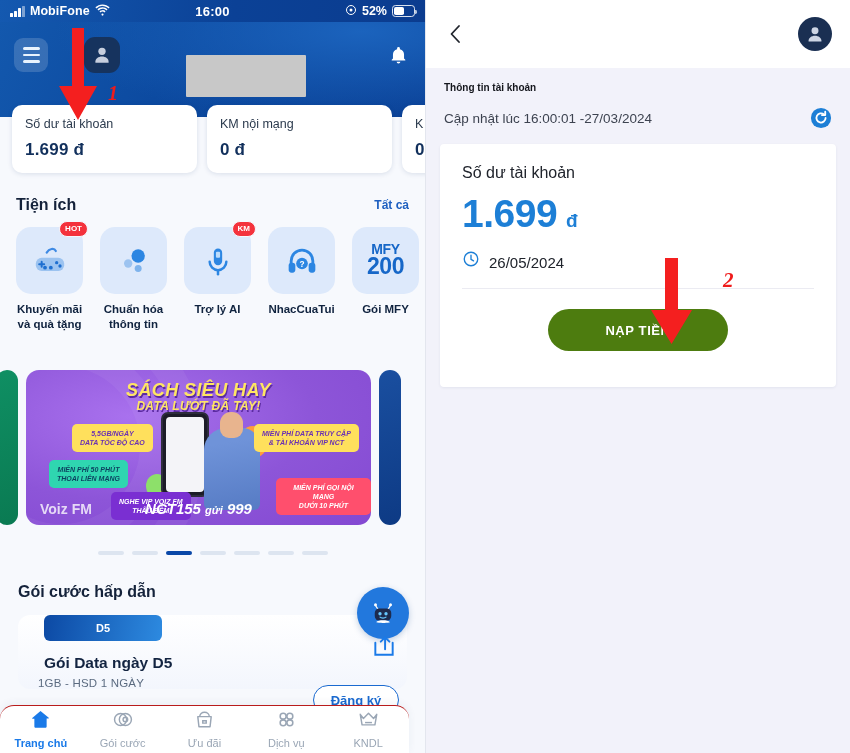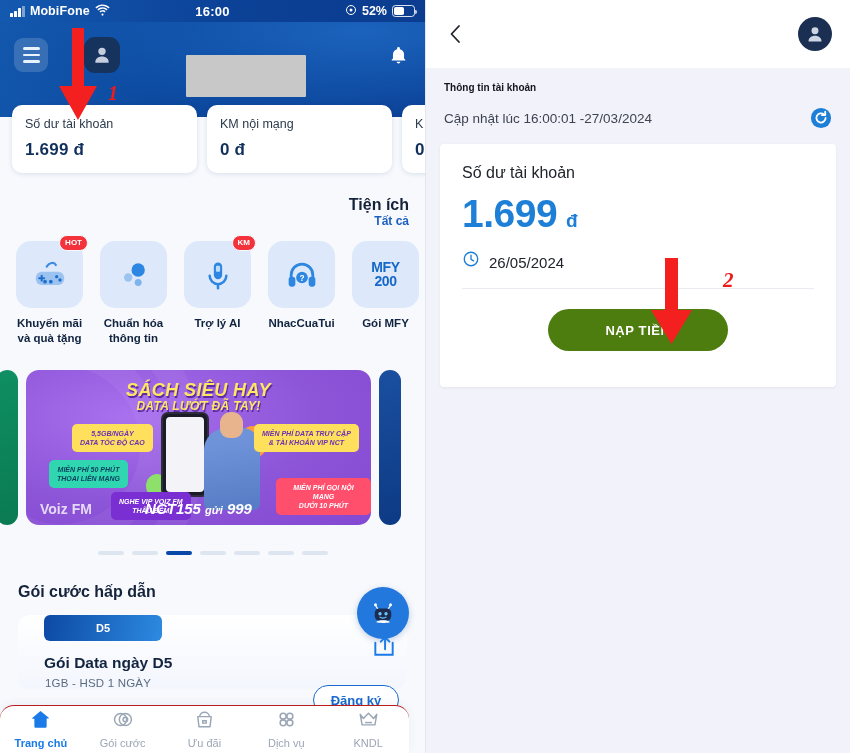--- a/index.html
+++ b/index.html
@@ -110,41 +110,41 @@
     flex: 0 0 auto;
     width: 185px;
     height: 68px;
   }
   .bcard.third { width: 185px; }
   .bcard-label { font-size: 12.5px; color: #2b3a4d; margin-bottom: 9px; }
   .bcard-value { font-size: 17px; font-weight: bold; color: #12305c; letter-spacing: .2px; }
 
   
   .sec-utils { position: absolute; top: 196px; left: 0; right: 0; padding: 0 16px; }
-  .sec-head { display: flex; align-items: flex-end; justify-content: space-between; margin-bottom: 13px; flex-direction: column; }
+  .sec-head { display: flex; align-items: center; justify-content: space-between; margin-bottom: 13px; }
   .sec-title { font-size: 16px; font-weight: bold; color: #14223a; }
   .sec-link { font-size: 12px; color: #1d5fc0; font-weight: 600; }
   .util-row { display: flex; gap: 17px; }
   .util { width: 67px; flex: 0 0 auto; text-align: center; }
   .util-tile {
     position: relative; width: 67px; height: 67px; border-radius: 15px;
     background: #dde9fb; display: flex; align-items: center; justify-content: center;
     margin-bottom: 8px;
   }
   .util-tile svg { width: 40px; height: 40px; }
   .badge {
     position: absolute; top: -6px; right: -5px;
     background: #f4323c; color: #fff; font-size: 8px; font-weight: bold;
     border-radius: 9px; padding: 3px 5px 2.5px; line-height: 1;
     border: 1.5px solid #f5f8fd;
   }
   .util-label { font-size: 11.5px; font-weight: bold; color: #10233f; line-height: 1.3; }
   .mfy-txt { text-align: center; color: #1667c8; font-weight: bold; line-height: .95; }
   .mfy-txt .t1 { font-size: 14px; letter-spacing: -.4px; }
-  .mfy-txt .t2 { font-size: 14px; letter-spacing: -.5px; }
+  .mfy-txt .t2 { font-size: 23px; letter-spacing: -.5px; }
 
   
   .banner-wrap { position: absolute; top: 367px; left: 0; right: 0; height: 165px; }
   .banner-track { display: flex; align-items: center; gap: 8px; padding-left: 0; height: 160px; }
   .bn {
     border-radius: 13px; flex: 0 0 auto; height: 155px; overflow: hidden; position: relative;
   }
   .bn-prev { width: 22px; margin-left: -4px; background: linear-gradient(160deg,#0f8f63,#0a7a52); }
   .bn-next { width: 22px; background: linear-gradient(160deg,#1a4fa0,#0d3a84); }
   .bn-main {
@@ -219,21 +219,21 @@
     border-radius: 12px;
   }
   .pack-tag {
     width: 118px; height: 26px; border-radius: 6px;
     background: linear-gradient(100deg,#0c49a4 0%, #2d8ae0 100%);
     color: #fff; font-size: 11px; font-weight: bold;
     display: flex; align-items: center; justify-content: center;
     margin-left: 26px;
   }
   .pack-name { font-size: 15.5px; font-weight: bold; color: #132441; margin: 13px 0 5px 26px; }
-  .pack-desc { font-size: 11.5px; color: #5b6b80; margin-left: 27px; letter-spacing: .2px; }
+  .pack-desc { font-size: 11.5px; color: #5b6b80; margin-left: 20px; letter-spacing: .2px; }
   .reg-btn {
     position: absolute; right: 8px; bottom: -26px;
     width: 86px; height: 30px; border: 1.4px solid #1a6ad0; border-radius: 16px;
     color: #1a6ad0; font-size: 13px; font-weight: bold;
     display: flex; align-items: center; justify-content: center;
     background: #fff;
   }
   .bot-fab {
     position: absolute; right: 16px; top: 587px;
     width: 52px; height: 52px; border-radius: 50%;

